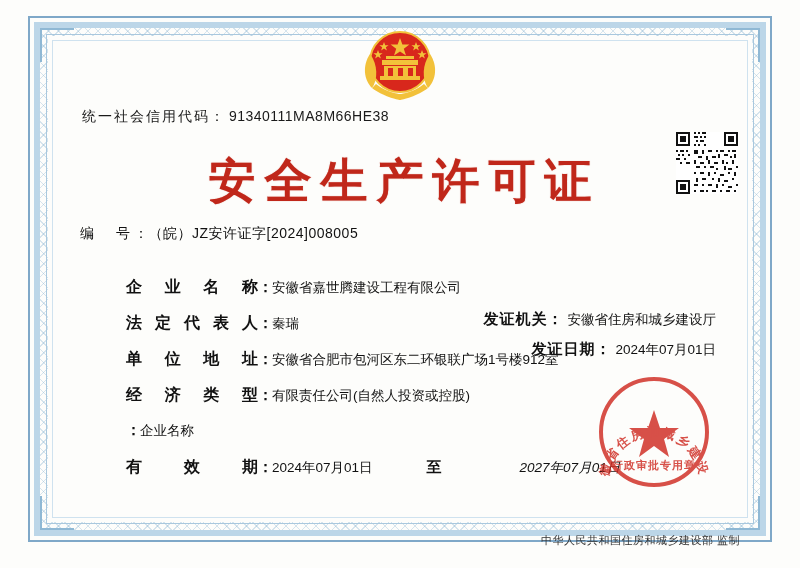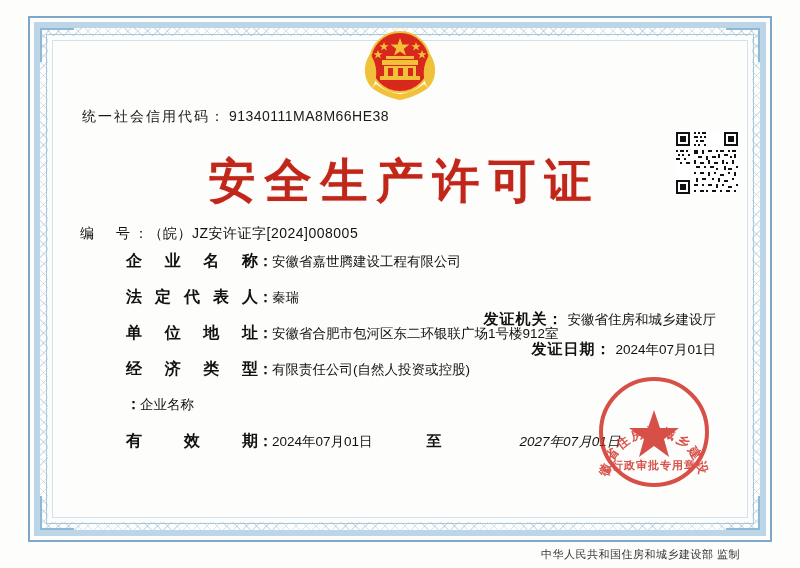--- a/index.html
+++ b/index.html
@@ -120,21 +120,21 @@
     right: 62px;
     top: 132px;
     width: 62px;
     height: 62px;
     background: #fff;
   }
   .qr svg { display: block; }
 
   
   .fields {
-    margin-top: 8px;
+    margin-top: 34px;
     padding-left: 66px;
   }
   .row {
     display: flex;
     align-items: baseline;
     height: 36px;
   }
   .row .lbl {
     width: 132px;
     font-size: 16px;
@@ -206,21 +206,21 @@
     height: 116px;
     opacity: 0.82;
     pointer-events: none;
   }
   .seal svg { display: block; }
 
   
   .footer {
     position: absolute;
     right: 60px;
-    bottom: 6px;
+    bottom: 20px;
     font-size: 11px;
     color: #333;
     letter-spacing: 0.5px;
     white-space: nowrap;
   }
 </style>
 </head>
 <body>
 
 <div class="certificate">

